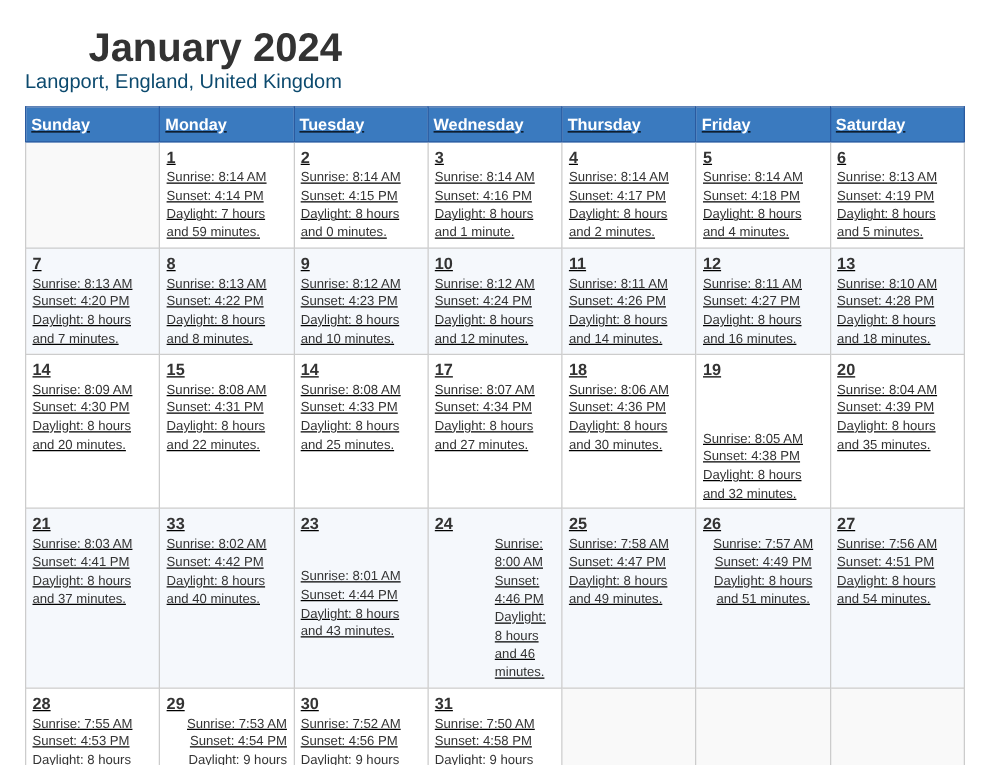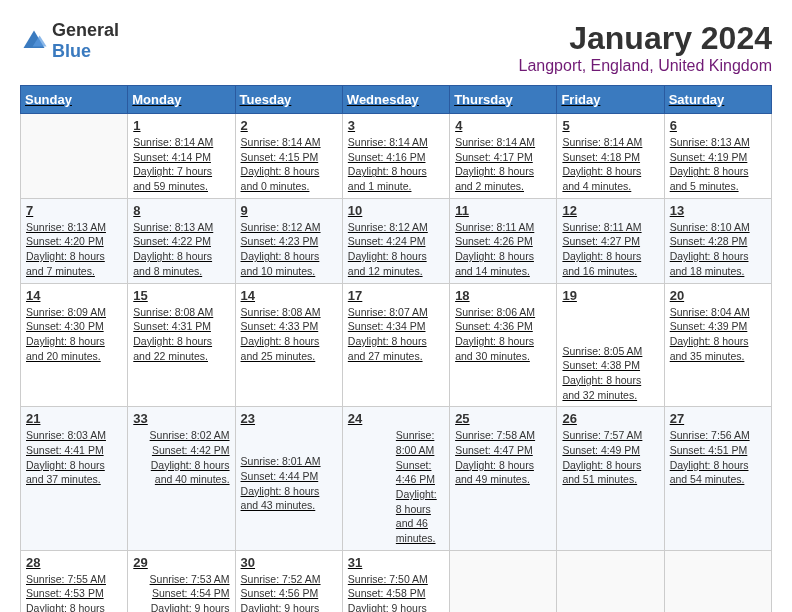--- a/index.html
+++ b/index.html
@@ -38,21 +38,21 @@
     .title-block {
       text-align: right;
     }
     .month-title {
       font-size: 32px;
       font-weight: bold;
       color: #333;
     }
     .location-title {
       font-size: 16px;
-      color: #701a75;
+      color: #0c4a6e;
     }
     .calendar {
       width: 100%;
       border-collapse: collapse;
       font-size: 11px;
       text-decoration: underline;
     }
     .calendar th {
       background-color: #3a7abf;
       color: #fff;
@@ -86,30 +86,20 @@
       font-size: 10.5px;
     }
     .empty-cell {
       background: #f9f9f9 !important;
     }
   </style>
 </head>
 <body>
 
 <div class="header">
-  <div class="logo">
-    <svg class="logo-icon" viewBox="0 0 40 40" width="40" height="40">
-      <polygon points="20,5 35,30 5,30" fill="#3a7abf"></polygon>
-      <polygon points="28,12 38,28 18,28" fill="#5a9adf" opacity="0.7"></polygon>
-    </svg>
-    <div>
-      <span class="logo-text-general">General</span><br>
-      <span class="logo-text-blue">Blue</span>
-    </div>
-  </div>
   <div class="title-block">
     <div class="month-title">January 2024</div>
     <div class="location-title">Langport, England, United Kingdom</div>
   </div>
 </div>
 
 <table class="calendar">
   <thead>
     <tr>
     <th>Sunday</th>
@@ -272,21 +262,21 @@
       <tr>
         <td>
           <span class="day-number">21</span>
           <div class="day-info" style="white-space: pre-line;">Sunrise: 8:03 AM
 Sunset: 4:41 PM
 Daylight: 8 hours
 and 37 minutes.</div>
         </td>
         <td>
           <span class="day-number">33</span>
-          <div class="day-info" style="white-space: pre-line; text-align: right;">Sunrise: 8:02 AM
+          <div class="day-info" style="white-space: pre-line;">Sunrise: 8:02 AM
 Sunset: 4:42 PM
 Daylight: 8 hours
 and 40 minutes.</div>
         </td>
         <td>
           <span class="day-number">23</span>
           <div class="day-info" style="white-space: pre-line; margin-top: 28px;">Sunrise: 8:01 AM
 Sunset: 4:44 PM
 Daylight: 8 hours
 and 43 minutes.</div>
@@ -300,21 +290,21 @@
         </td>
         <td>
           <span class="day-number">25</span>
           <div class="day-info" style="white-space: pre-line;">Sunrise: 7:58 AM
 Sunset: 4:47 PM
 Daylight: 8 hours
 and 49 minutes.</div>
         </td>
         <td>
           <span class="day-number">26</span>
-          <div class="day-info" style="white-space: pre-line;">Sunrise: 7:57 AM
+          <div class="day-info" style="white-space: pre-line; text-align: center;">Sunrise: 7:57 AM
 Sunset: 4:49 PM
 Daylight: 8 hours
 and 51 minutes.</div>
         </td>
         <td>
           <span class="day-number">27</span>
           <div class="day-info" style="white-space: pre-line;">Sunrise: 7:56 AM
 Sunset: 4:51 PM
 Daylight: 8 hours
 and 54 minutes.</div>

